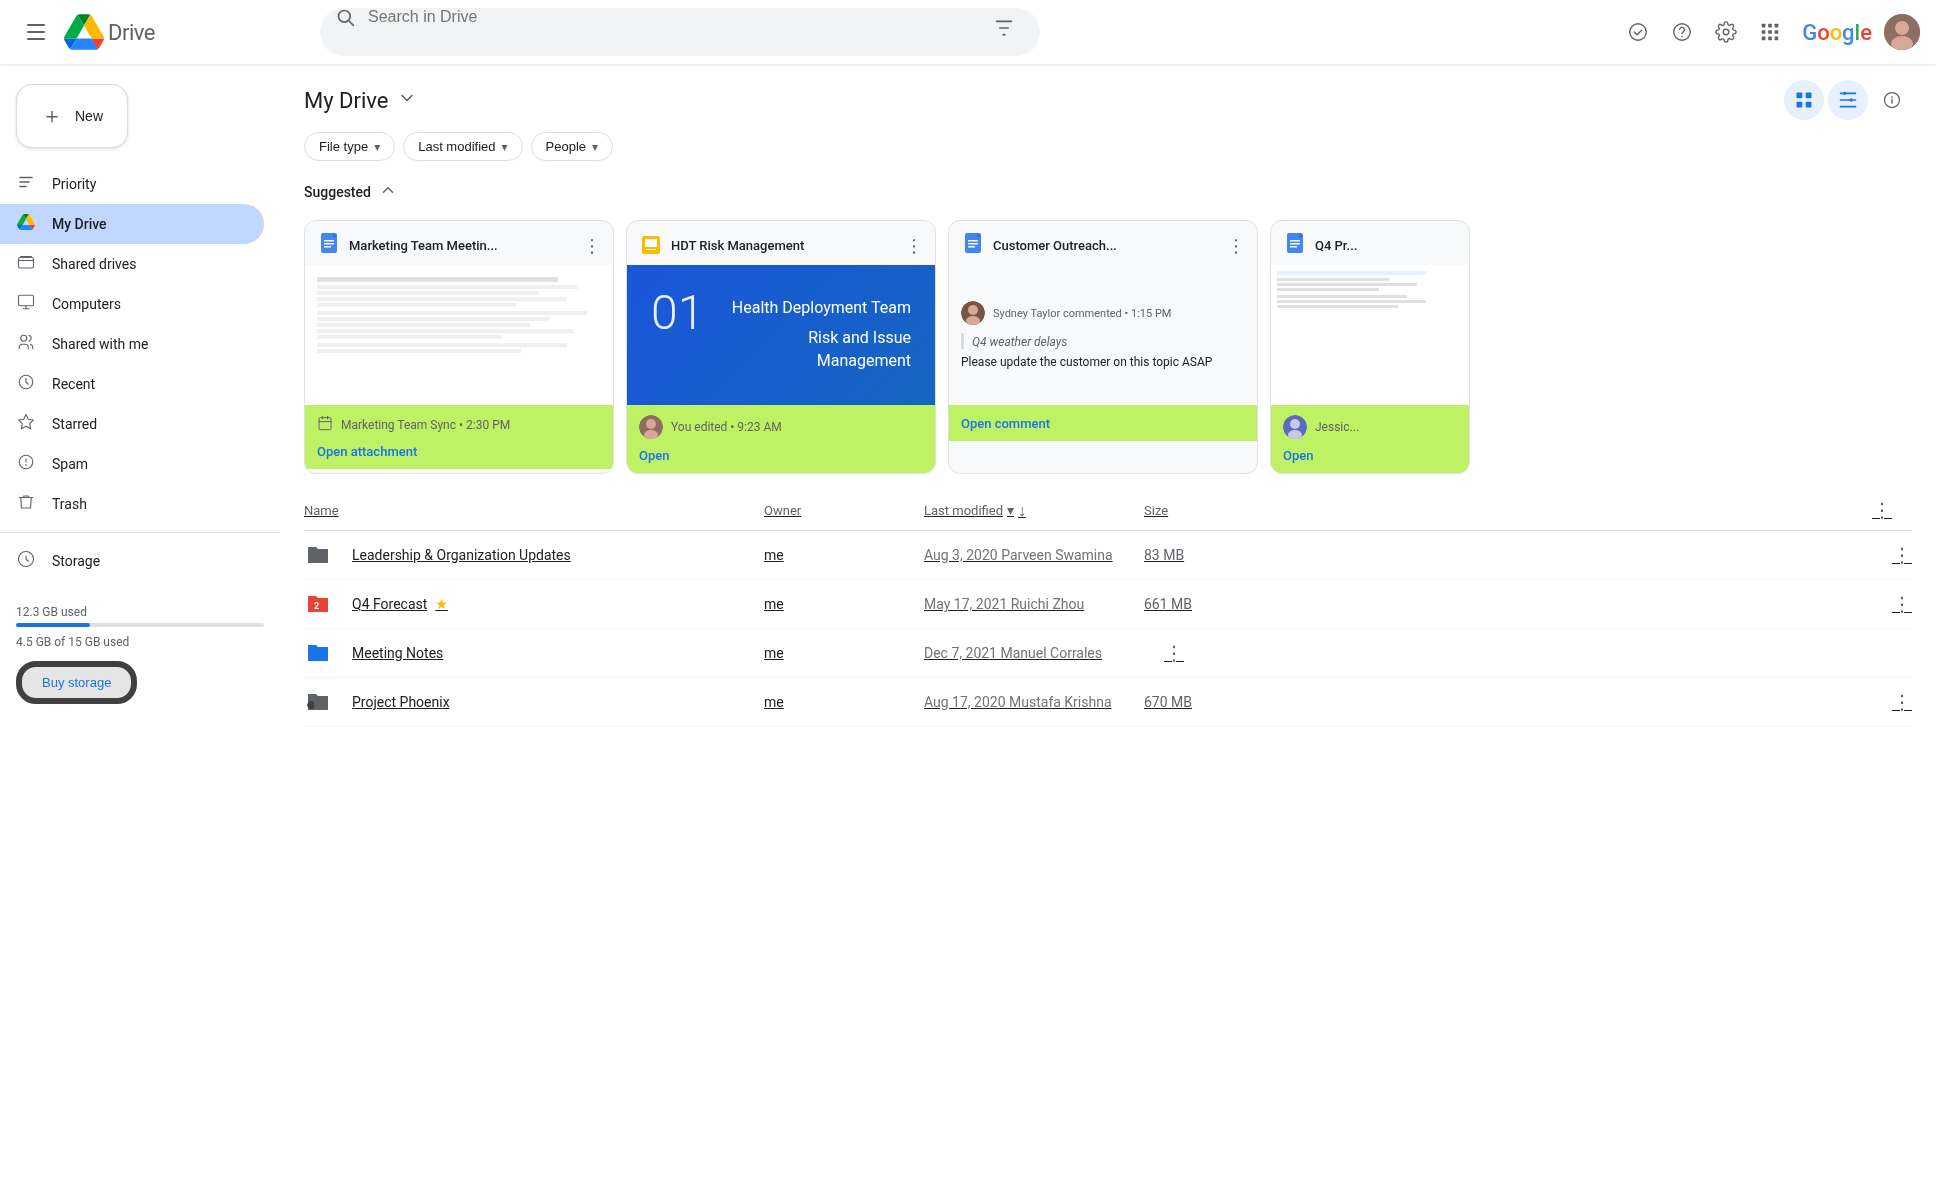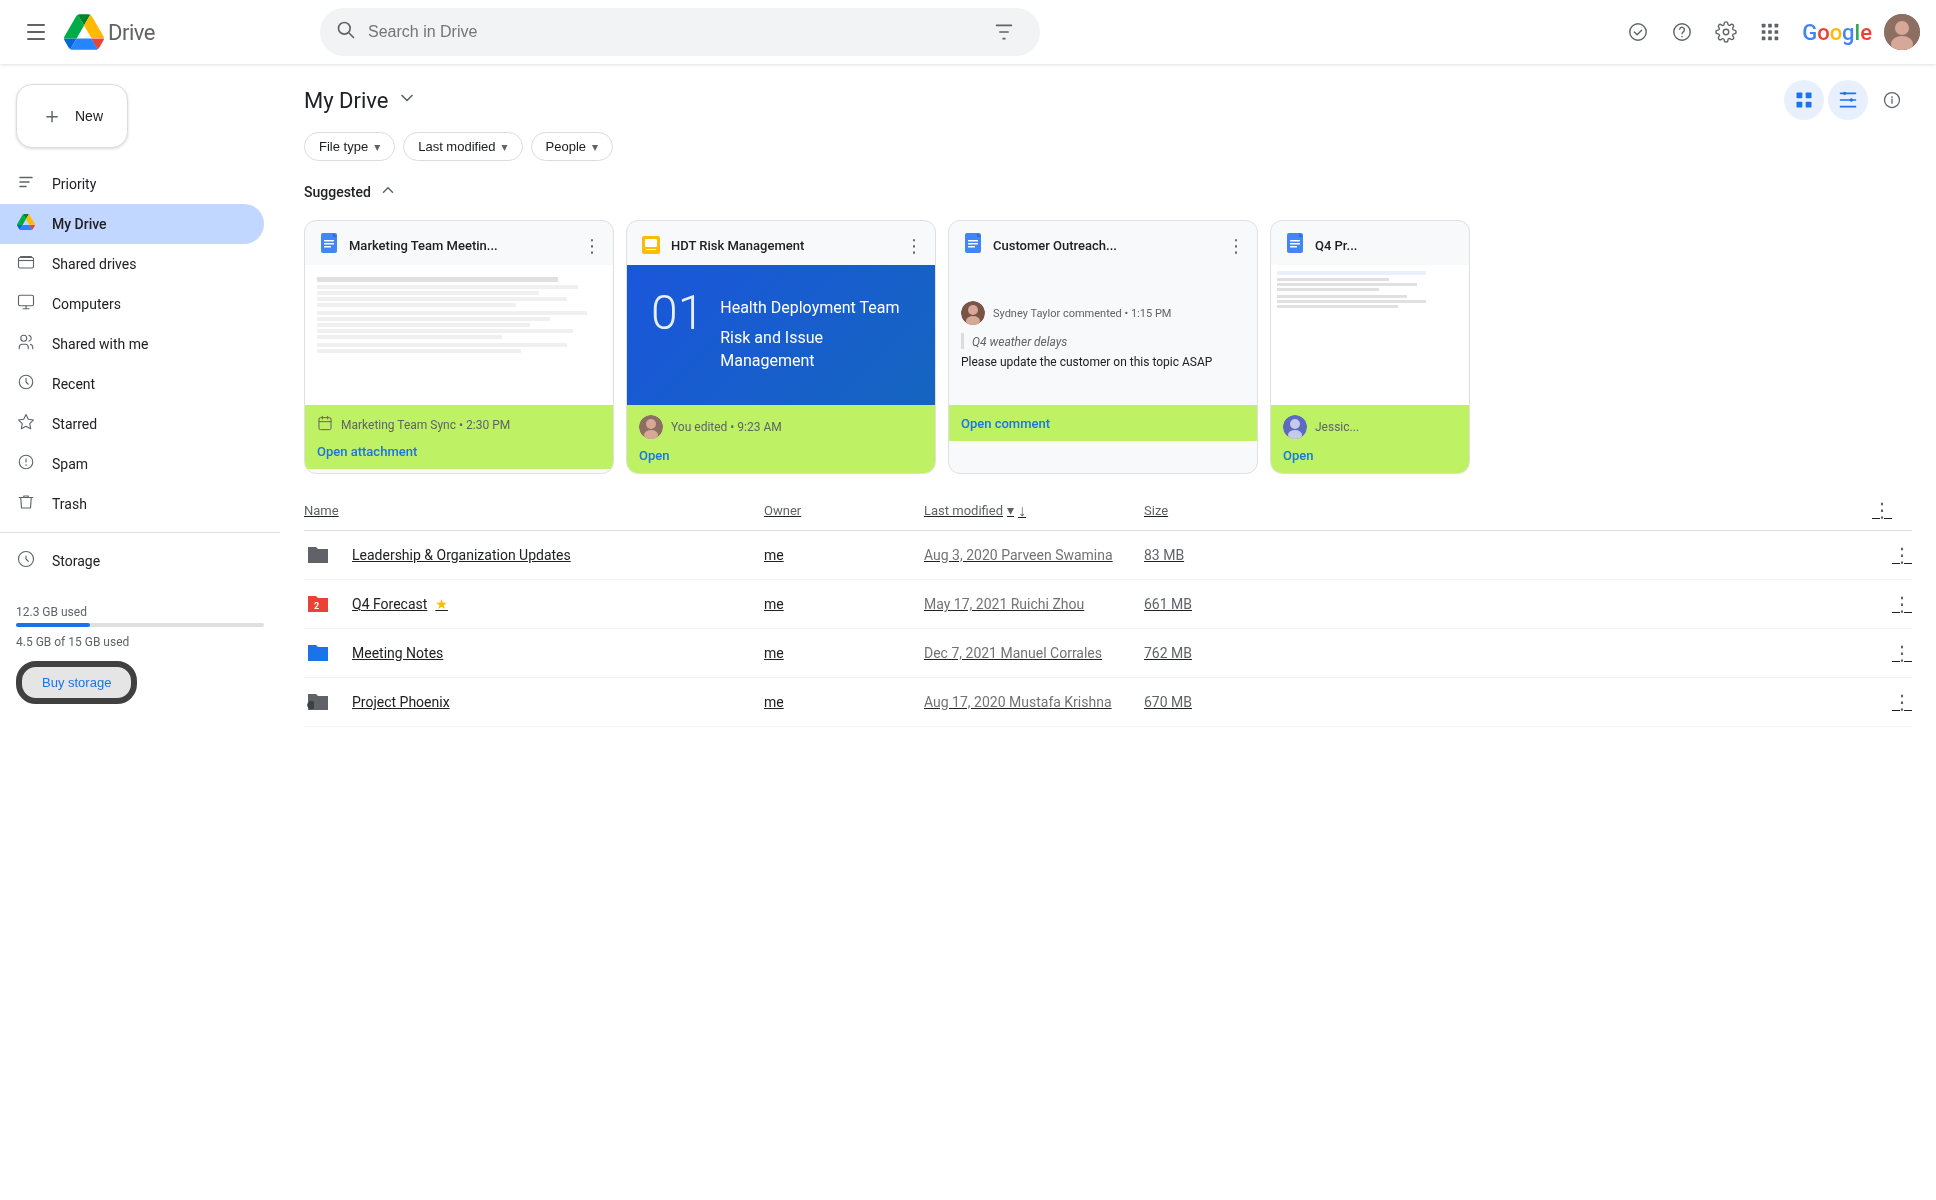--- a/index.html
+++ b/index.html
@@ -53,21 +53,21 @@
       letter-spacing: -0.5px;
     }
 
     .search-bar {
       flex: 1;
       max-width: 720px;
       margin: 0 24px;
     }
     .search-inner {
       display: flex;
-      align-items: center;
+      align-items: flex-start;
       background: #f1f3f4;
       border-radius: 24px;
       height: 48px;
       padding: 0 16px;
       gap: 12px;
     }
     .search-icon-wrap { color: #5f6368; font-size: 20px; }
     .search-input {
       flex: 1;
       border: none;
@@ -309,20 +309,21 @@
       height: 140px;
       overflow: hidden;
       display: flex;
       align-items: center;
       justify-content: center;
       background: white;
       position: relative;
     }
     .card-preview.blue-bg {
       background: linear-gradient(135deg, #1a56db, #1565c0);
+      text-align: right;
     }
     .card-preview-doc {
       background: white;
       width: 100%;
       height: 100%;
       padding: 8px;
       font-size: 7px;
       color: #333;
       line-height: 1.4;
       overflow: hidden;
@@ -914,21 +915,20 @@
         <div class="col-name">
           <div class="file-icon">
             <svg width="24" height="24" viewBox="0 0 24 24" fill="#1a73e8">
               <path d="M10 4H2v16h20V6H12l-2-2z"></path>
             </svg>
           </div>
           <span class="file-name">Meeting Notes</span>
         </div>
         <div class="col-owner file-owner">me</div>
         <div class="col-modified file-modified">Dec 7, 2021 Manuel Corrales</div>
-        <div class="col-size file-size">762 MB</div>
         <div class="col-actions file-actions">
           <span class="more-btn">⋮</span>
         </div>
       </div>
 
       <div class="file-row">
         <div class="col-name">
           <div class="file-icon">
             <svg width="24" height="24" viewBox="0 0 24 24">
               <path d="M10 4H2v16h20V6H12l-2-2z" fill="#5f6368"></path>

